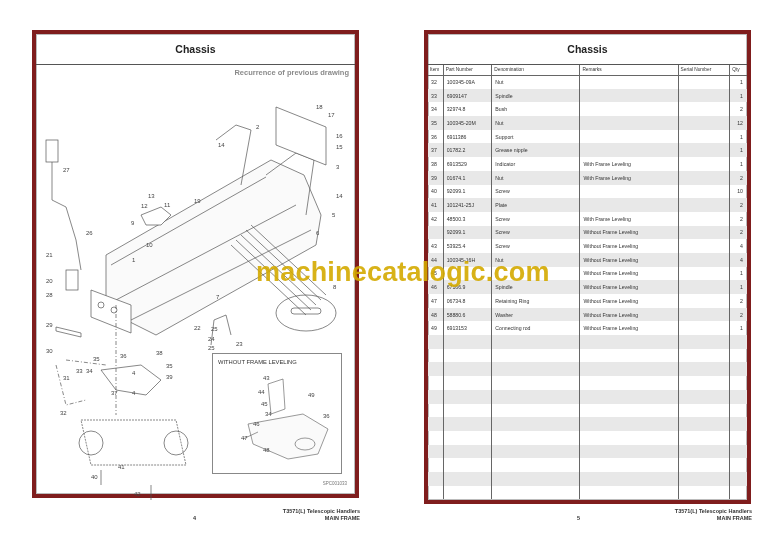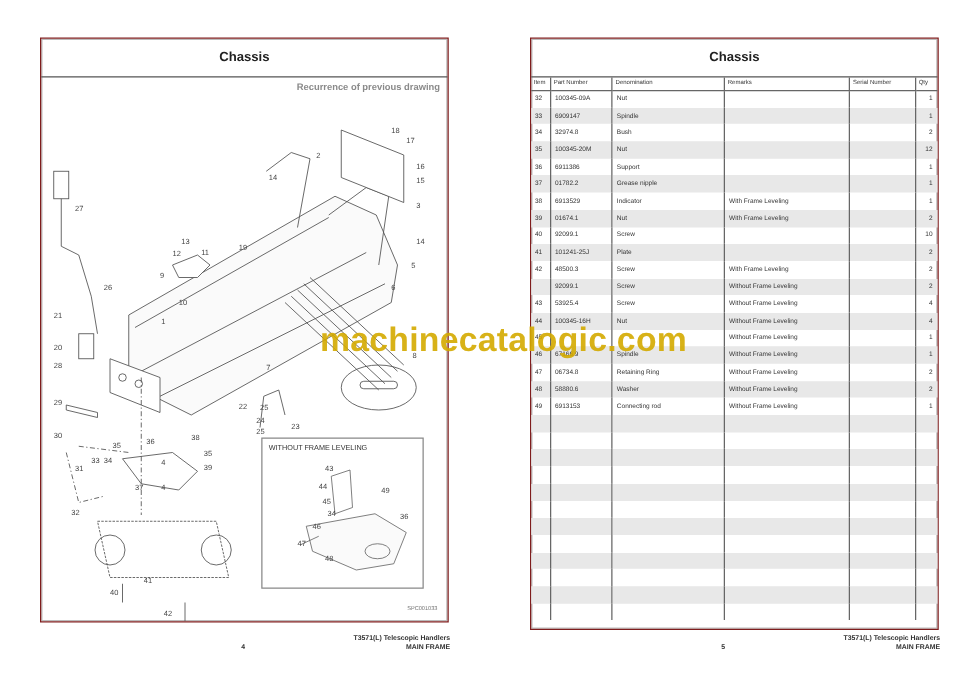--- a/index.html
+++ b/index.html
@@ -1,20 +1,20 @@
 <!DOCTYPE html>
 <html><head>
   <meta charset="utf-8">
   <style>
     * { box-sizing: border-box; margin: 0; padding: 0; }
     html, body { width: 768px; height: 543px; background: #ffffff; overflow: hidden; }
     body { position: relative; font-family: "Liberation Sans", sans-serif; color: #222; }
 
     .page-frame {
-      position: absolute; border: 1px solid #7f1d1d; background: #fff;
+      position: absolute; border: 4px solid #7f1d1d; background: #fff;
       box-shadow: inset 0 0 0 1px #bbb;
     }
     #left-frame { left: 32px; top: 30px; width: 327px; height: 468px; }
     #right-frame { left: 424px; top: 30px; width: 327px; height: 474px; }
 
     .frame-title {
       height: 31px; border-bottom: 1px solid #555;
       display: flex; align-items: center; justify-content: center;
       font-weight: bold; font-size: 10.5px; color: #222;
     }

